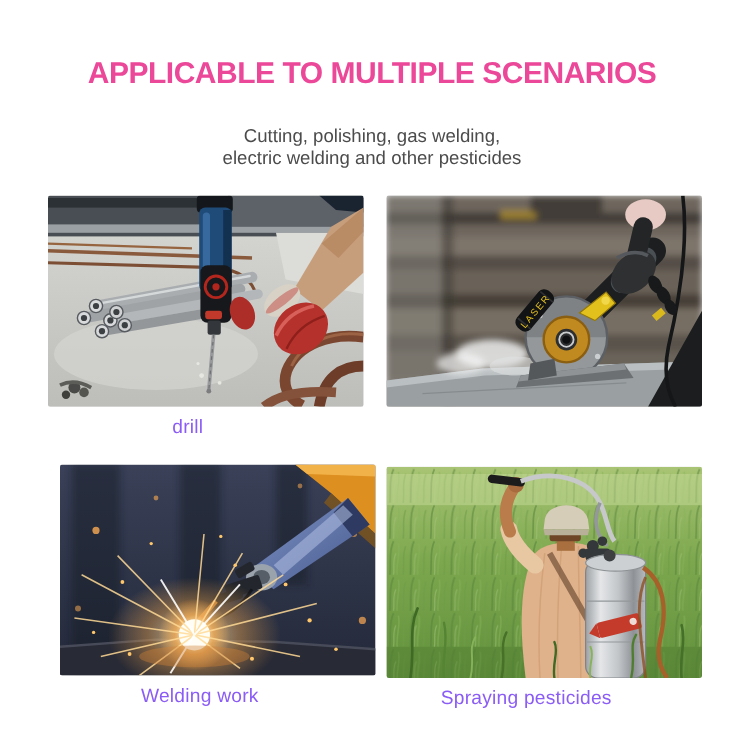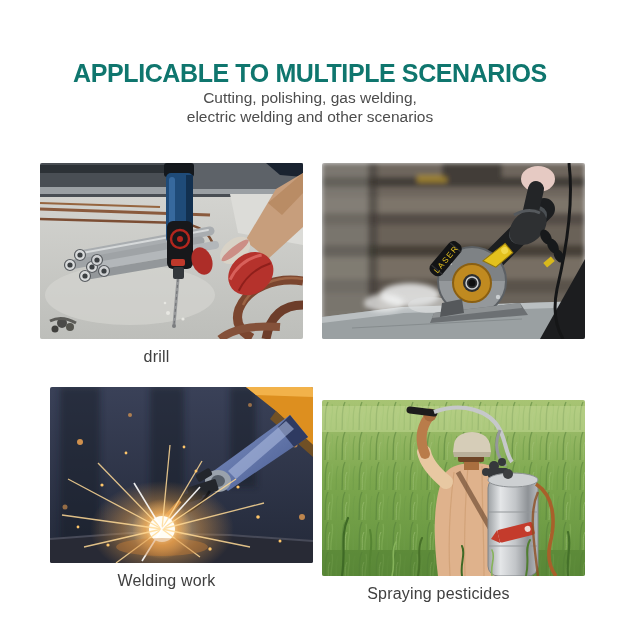--- a/index.html
+++ b/index.html
@@ -1,39 +1,39 @@
 <!DOCTYPE html>
 <html><head>
 <meta charset="utf-8">
 <style>
   html,body{margin:0;padding:0;background:#ffffff;}
   .poster{position:relative;width:620px;height:620px;background:#fff;
           font-family:"Liberation Sans",sans-serif;overflow:hidden;}
-  .title{position:absolute;top:47px;left:0;right:0;margin:12px;text-align:center;
-         font-size:25px;font-weight:800;letter-spacing:-0.4px;color:#0f766e;}
-  .subtitle{position:absolute;top:88px;left:0;right:0;margin:0;text-align:center;
+  .title{position:absolute;top:47px;left:0;right:0;margin:0;text-align:center;
+         font-size:25px;font-weight:800;letter-spacing:-0.4px;color:#ec4899;}
+  .subtitle{position:absolute;top:88px;left:0;right:0;margin:16px;text-align:center;
             font-size:15.5px;line-height:19px;color:#4c4c4c;}
   figure.cell{position:absolute;width:263px;margin:0;}
   .cell-drill{left:40px;top:163px;}
   .cell-slicing{left:322px;top:163px;}
   .cell-welding{left:50px;top:387px;}
-  .cell-spraying{left:322px;top:400px;}
+  .cell-spraying{left:322px;top:389px;}
   .photo{width:263px;height:176px;border-radius:2px;overflow:hidden;background:#ddd;}
   .photo svg{display:block;width:263px;height:176px;}
-  figcaption{margin-top:9px;text-align:center;font-size:16px;color:#404040;
+  figcaption{margin-top:9px;text-align:center;font-size:16px;color:#8b5cf6;
              letter-spacing:.2px;transform:translateX(-15px);}
 </style>
 </head>
 <body>
 
 <div class="poster">
 
   <h1 class="title">APPLICABLE TO MULTIPLE SCENARIOS</h1>
 
-  <p class="subtitle"><span>Cutting, polishing, gas welding,</span><br><span>electric welding and other scenarios</span></p>
+  <p class="subtitle"><span>Cutting, polishing, gas welding,</span><br><span>electric welding and other pesticides</span></p>
 
   <figure class="cell cell-drill">
     <div class="photo">
       <svg viewBox="0 0 263 176" xmlns="http://www.w3.org/2000/svg">
         <defs>
           <linearGradient id="d-conc" x1="0" y1="0" x2="0" y2="1">
             <stop offset="0" stop-color="#d8d8d4"></stop>
               <stop offset="1" stop-color="#bdbeba"></stop>
           </linearGradient>
         </defs>

